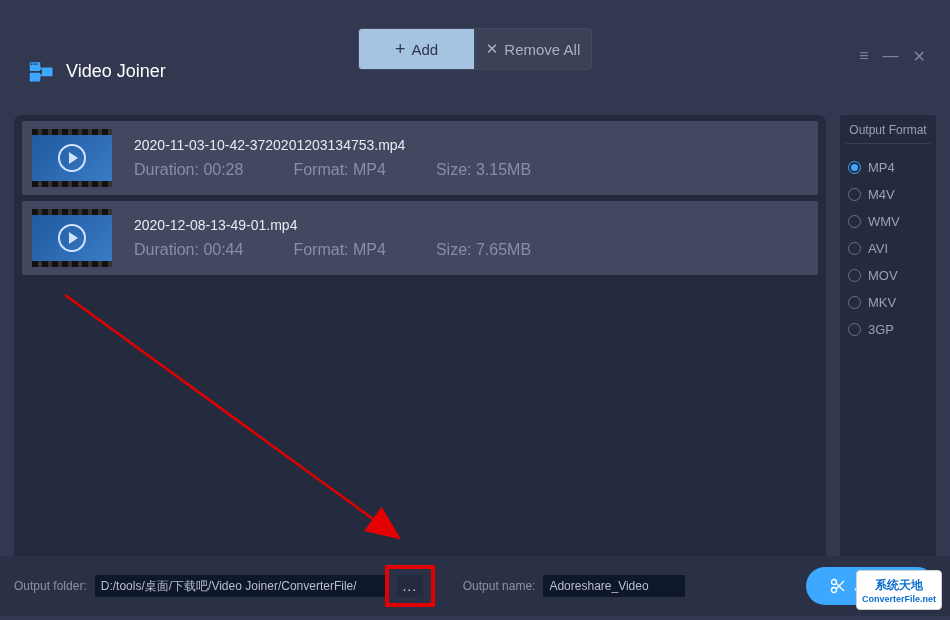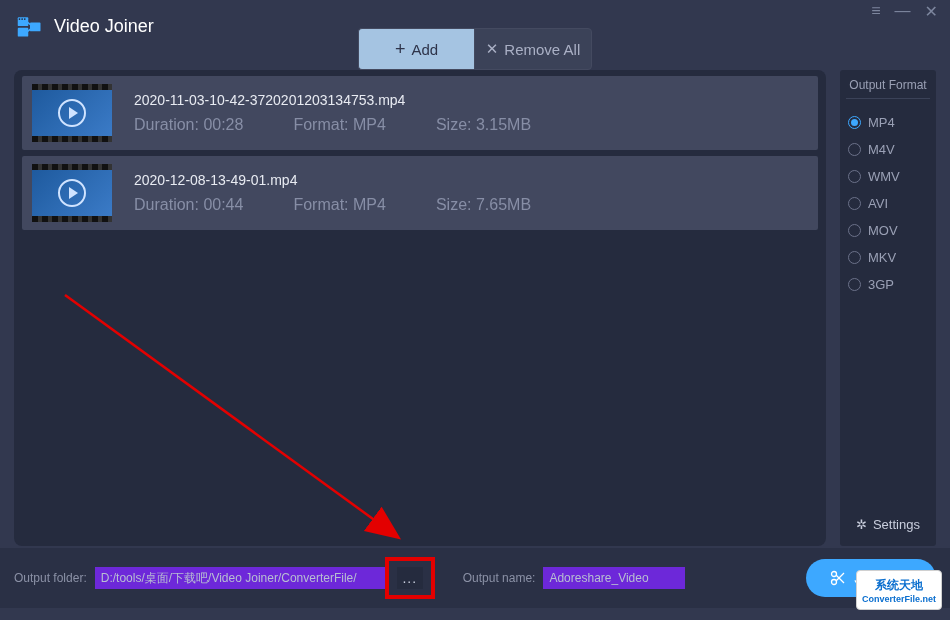--- a/index.html
+++ b/index.html
@@ -1,18 +1,18 @@
 <!DOCTYPE html>
 <html><head>
   <meta charset="utf-8">
   <style>
     * { margin: 0; padding: 0; box-sizing: border-box; font-family: Arial, sans-serif; }
     body { width: 950px; height: 620px; background: #32384f; overflow: hidden; }
     
-    .titlebar { height: 52px; display: flex; align-items: center; justify-content: space-between; padding: 0 8px; }
+    .titlebar { height: 52px; display: flex; align-items: center; justify-content: space-between; padding: 0 20px; margin-top: 45px; }
     .titlebar-left { display: flex; align-items: center; gap: 10px; margin-left: 8px; }
     .app-logo { width: 28px; height: 28px; }
     .app-title { color: #fff; font-size: 18px; font-weight: 400; }
     .titlebar-right { display: flex; align-items: center; gap: 14px; margin-right: 4px; margin-top: -30px; }
     .win-btn { color: #7d869e; font-size: 16px; cursor: pointer; }
     
     .toolbar-center { position: absolute; top: 28px; left: 50%; transform: translateX(-50%); display: flex; }
     .btn { display: flex; align-items: center; justify-content: center; gap: 6px; height: 42px; font-size: 15px; border: 1px solid #444a60; cursor: pointer; }
     .btn-add { width: 116px; background: #a5c4e2; color: #2e344a; border-radius: 4px 0 0 4px; border-right: none; }
     .btn-remove { width: 118px; background: #3b4258; color: #aab0c5; border-radius: 0 4px 4px 0; }
@@ -33,23 +33,23 @@
     
     .sidebar { width: 96px; background: #252b3e; border-radius: 3px; height: 476px; padding: 8px 6px; display: flex; flex-direction: column; }
     .sidebar-title { color: #9aa0b5; font-size: 12px; border-bottom: 1px solid #3b4258; padding-bottom: 6px; margin-bottom: 10px; text-align: center; }
     .format-opt { display: flex; align-items: center; gap: 7px; color: #9aa0b5; font-size: 13px; margin: 6px 2px; cursor: pointer; }
     .radio { width: 13px; height: 13px; border: 1.5px solid #6b7189; border-radius: 50%; display:inline-flex; align-items:center; justify-content:center; }
     .radio.sel { border-color: #3da8ff; }
     .radio.sel::after { content:''; width:7px; height:7px; background:#3da8ff; border-radius:50%; }
     .sidebar-spacer { flex: 1; }
     .settings { display: flex; align-items: center; gap: 6px; color: #c9cedd; font-size: 13px; margin-bottom: 6px; justify-content:center; cursor:pointer; }
     
-    .bottom { position: absolute; bottom: 12px; left: 0; right: 0; height: 60px; background: #2a3045; display: flex; align-items: center; padding: 0 14px; gap: 8px; }
+    .bottom { position: absolute; bottom: 4px; left: 0; right: 0; height: 60px; background: #2a3045; display: flex; align-items: center; padding: 0 14px; gap: 8px; }
     .lbl { color: #8b91a6; font-size: 12px; }
-    .txt-input { background: #6d28d9; border: none; color: #b8bed2; font-size: 12px; height: 22px; padding: 0 6px; }
+    .txt-input { background: #0f172a; border: none; color: #b8bed2; font-size: 12px; height: 22px; padding: 0 6px; }
     .folder-input { width: 292px; }
     .name-input { width: 142px; }
     .browse-box { border: 4px solid #e30000; padding: 6px 8px; margin-left: -10px; }
     .browse-btn { width: 26px; height: 22px; background: #252b3e; color: #c9cedd; display:flex; align-items:center; justify-content:center; font-size:14px; cursor:pointer; letter-spacing:1px; }
     .join-btn { margin-left: auto; width: 130px; height: 38px; background: #3da8ff; border-radius: 19px; display:flex; align-items:center; justify-content:center; gap:8px; color:#fff; font-size:14px; cursor:pointer; position:relative; }
     
     .arrow-svg { position:absolute; top:290px; left:60px; pointer-events:none; }
     
     .watermark { position:absolute; right:8px; bottom:10px; width:86px; height:40px; background:#fff; border:1px solid #d0d0d0; border-radius:4px; display:flex; flex-direction:column; align-items:center; justify-content:center; font-size:9px; color:#0b6fcf; font-weight:bold; z-index:5; }
     .watermark .cn { font-size:12px; }

